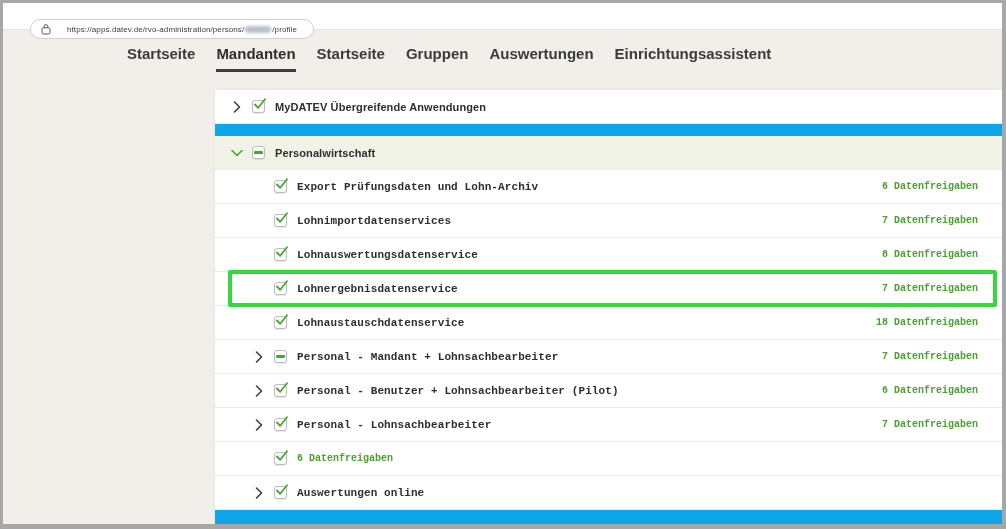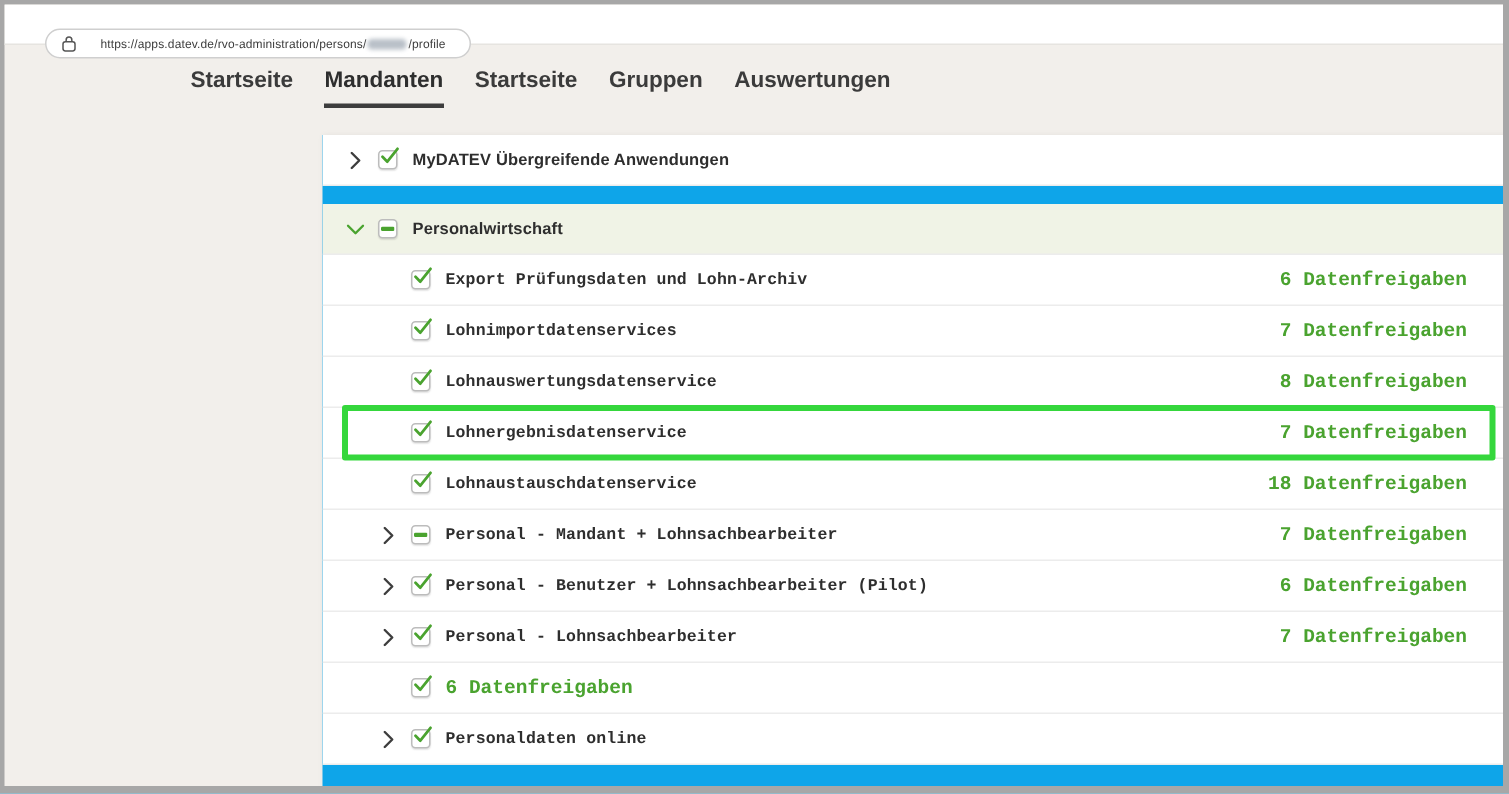--- a/index.html
+++ b/index.html
@@ -66,21 +66,21 @@
   .chev.down { transform:rotate(90deg); color:#4aa32f; }
   .cbx {
     width:13px; height:13px; flex:none; margin-right:10px;
     background:#fff; border:1px solid #bcbcbc; border-radius:3px;
     box-shadow:0 1px 1px rgba(0,0,0,.10); position:relative; cursor:pointer;
   }
   .cbx .check { position:absolute; left:0; top:-3px; }
   .cbx .dash  { position:absolute; left:1px; top:4px; }
   .lbl { flex:1; font-size:11px; font-weight:700; color:#2e2e2e; letter-spacing:.1px; }
   .link {
-    font-size:13px; font-weight:700; color:#4aa32f;
+    font-size:10px; font-weight:700; color:#4aa32f;
     text-decoration:none; cursor:pointer; white-space:nowrap;
   }
 </style>
 </head>
 <body>
 
 <div class="url-strip">
   <div class="url-pill">
     <svg width="10" height="11" viewBox="0 0 10 11">
       <rect x="1" y="3.8" width="8" height="6.2" rx="1.6" fill="none" stroke="#555" stroke-width="1"></rect>
@@ -99,20 +99,23 @@
   </span>
     <span class="tab">
     <span>Startseite</span>
   </span>
     <span class="tab">
     <span>Gruppen</span>
   </span>
     <span class="tab">
     <span>Auswertungen</span>
   </span>
+    <span class="tab">
+    <span>Einrichtungsassistent</span>
+  </span>
   </nav>
 
 <div class="panel">
     <div class="row l0">
     <span class="chev">
       <svg width="8" height="12" viewBox="0 0 8 12">
         <path d="M1.5 1 L6.5 6 L1.5 11" fill="none" stroke="currentColor" stroke-width="1.6" stroke-linecap="round" stroke-linejoin="round"></path>
       </svg>
     </span>
     <span class="cbx">
@@ -278,16 +281,16 @@
       <svg width="8" height="12" viewBox="0 0 8 12">
         <path d="M1.5 1 L6.5 6 L1.5 11" fill="none" stroke="currentColor" stroke-width="1.6" stroke-linecap="round" stroke-linejoin="round"></path>
       </svg>
     </span>
     <span class="cbx">
       <svg class="check" width="14" height="12" viewBox="0 0 14 12">
         <path d="M2 6.5 L5.2 9.8 L12 1.2" fill="none" stroke="#4aa32f" stroke-width="1.8" stroke-linecap="round" stroke-linejoin="round"></path>
       </svg>
 
     </span>
-    <span class="lbl">Personaldaten online</span>
+    <span class="lbl">Auswertungen online</span>
 
   </div>
   </div>
 
 </body></html>

